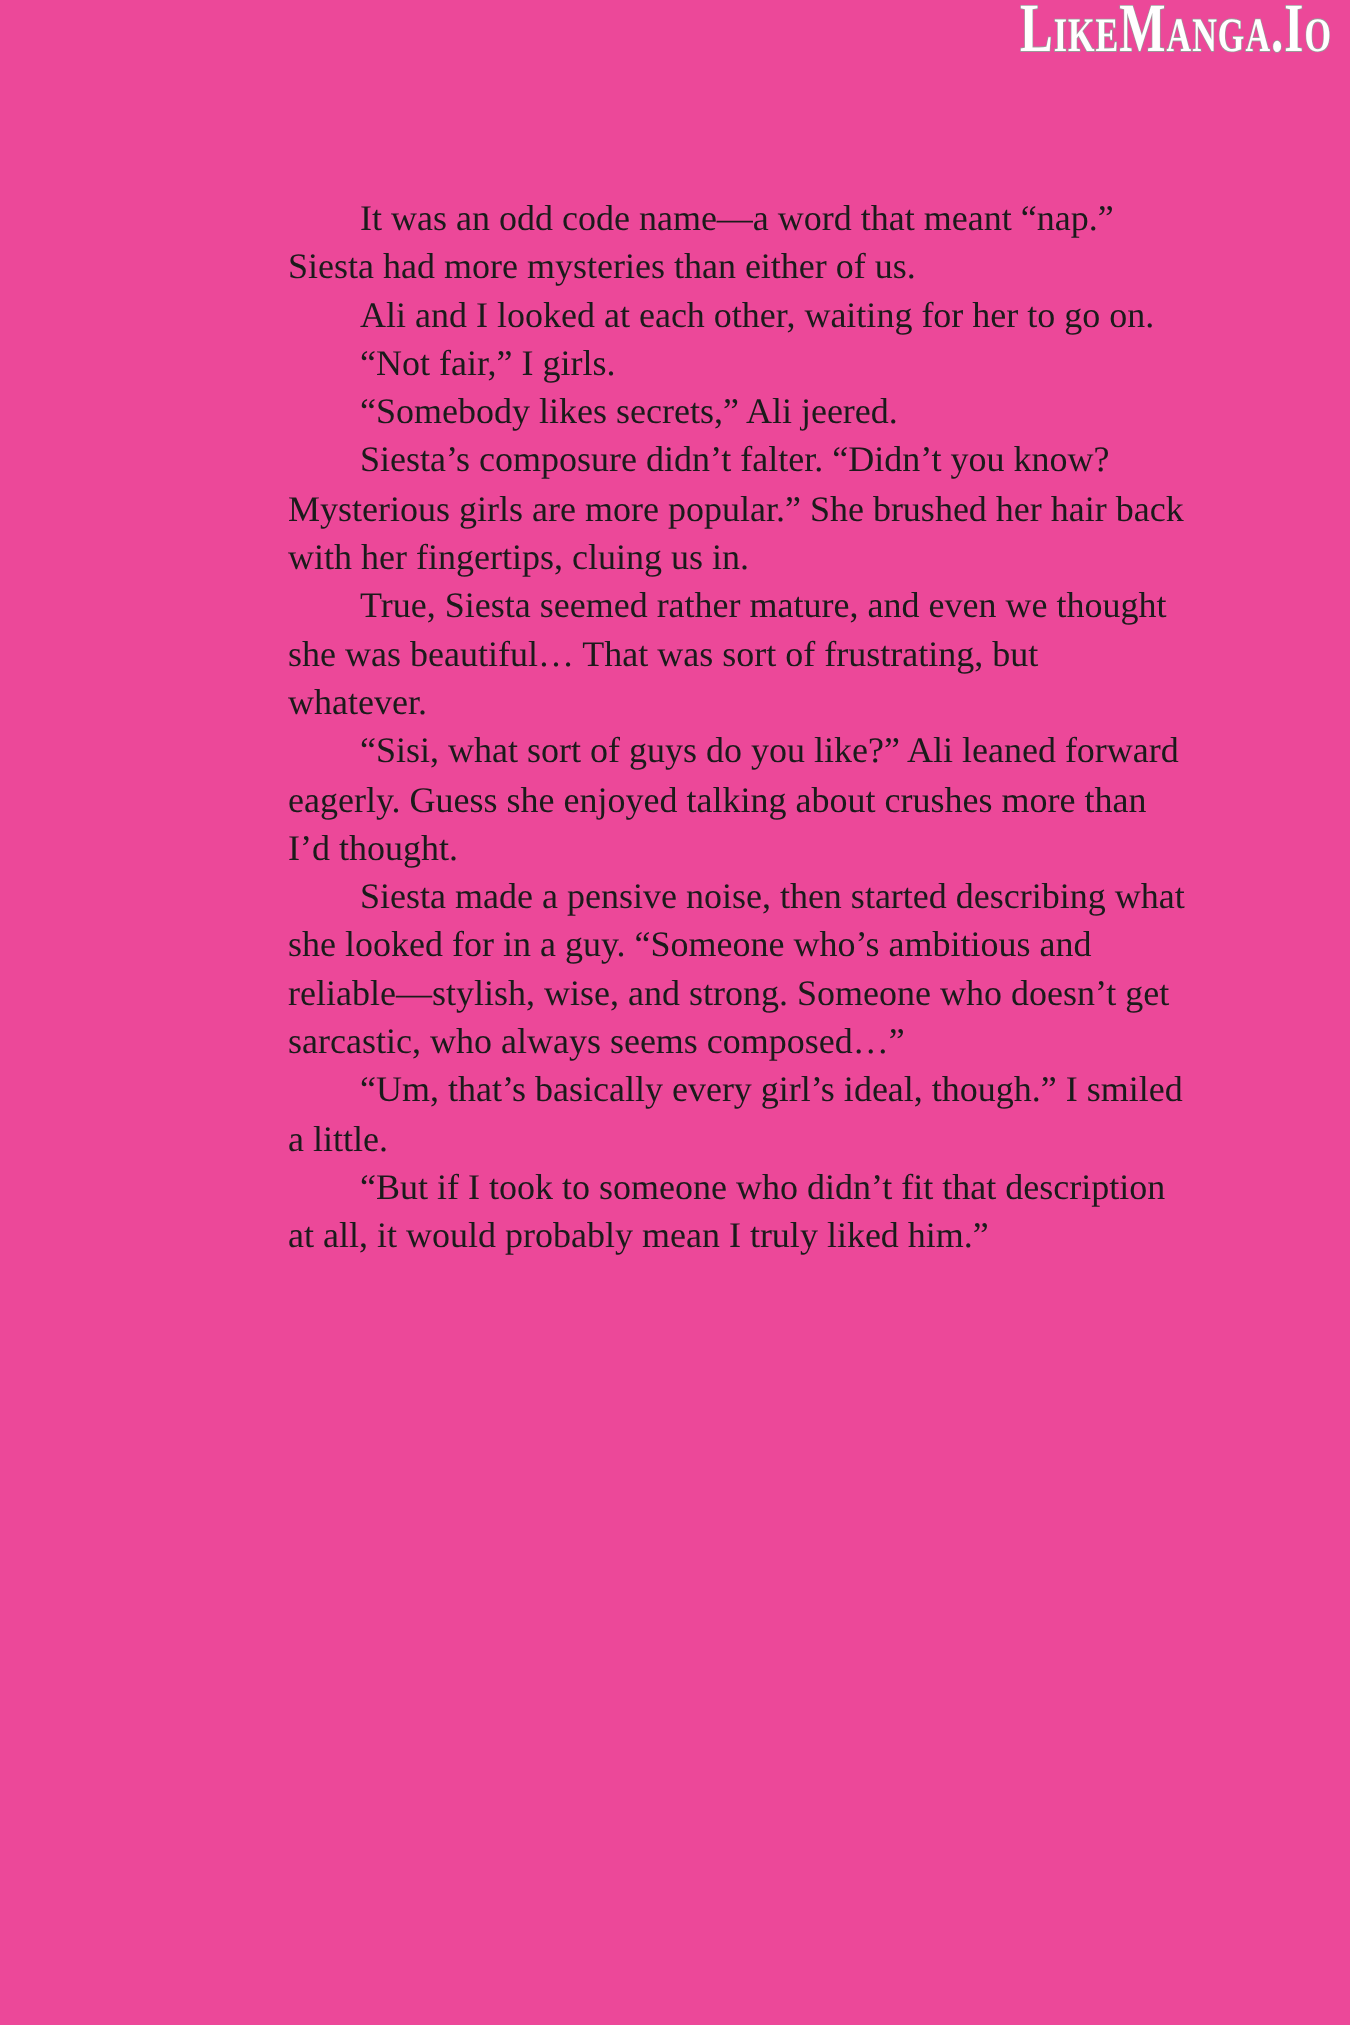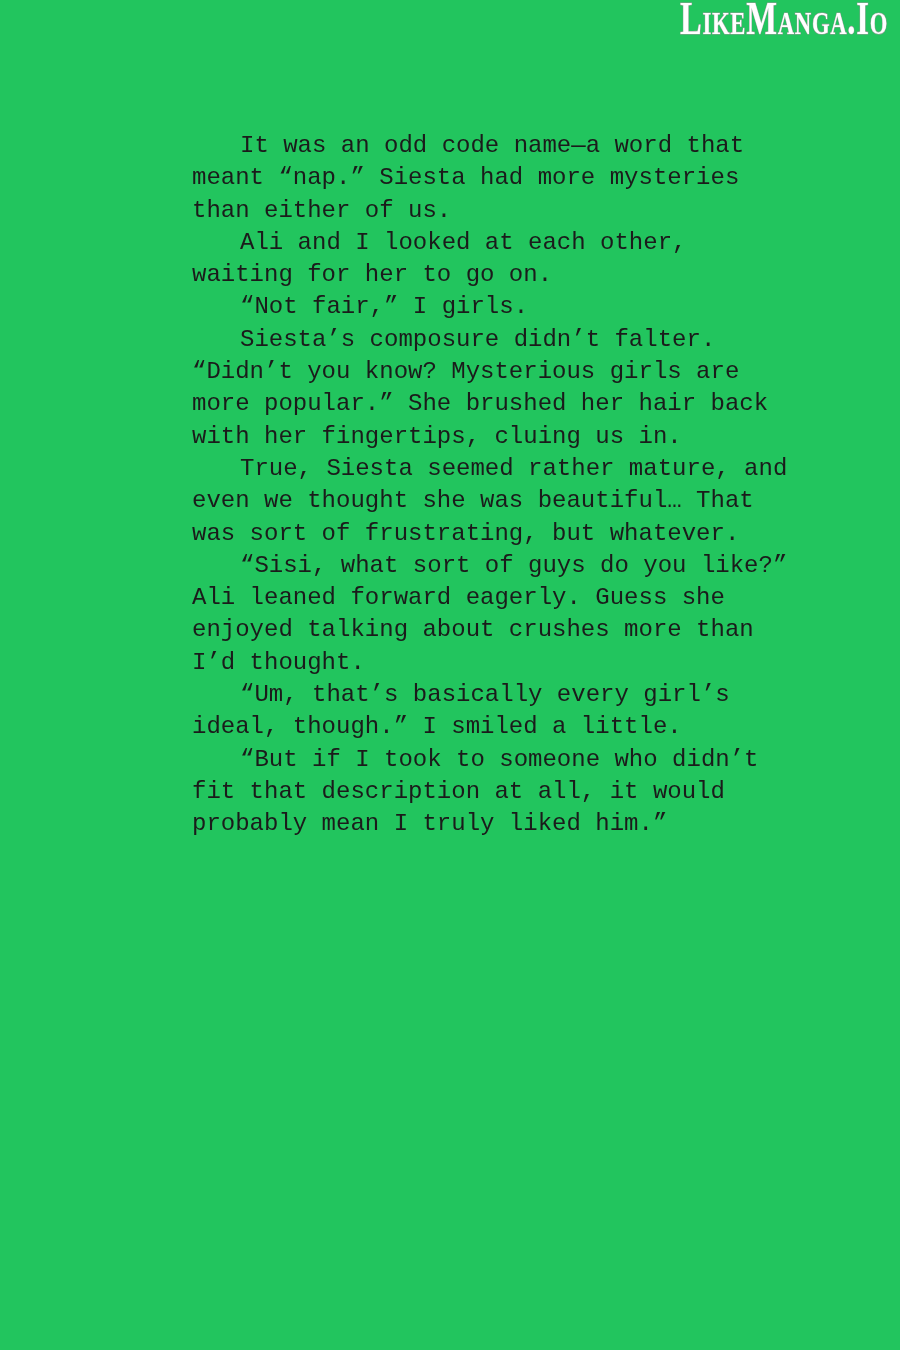--- a/index.html
+++ b/index.html
@@ -4,21 +4,21 @@
 <style>
   html, body {
     margin: 0;
     padding: 0;
     background: #ffffff;
   }
   .page {
     position: relative;
     width: 900px;
     height: 1350px;
-    background: #22c55e;
+    background: #ec4899;
     overflow: hidden;
     font-family: "Liberation Serif", serif;
   }
   .watermark {
     position: absolute;
     top: 1px;
     left: 678px;
     width: 216px;
     height: 44px;
   }
@@ -35,36 +35,37 @@
     width: 598px;
     font-size: 24px;
     line-height: 32.3px;
     color: #1b1b1b;
     text-align: left;
   }
   .text-column p {
     margin: 0;
     padding: 0;
     text-indent: 48px;
-    font-family: Liberation Mono, monospace;
   }
 </style>
 </head>
 <body>
 
 <div class="page">
 
   <svg class="watermark" viewBox="0 0 216 44">
     <text x="2" y="33" font-size="46" textLength="208" lengthAdjust="spacingAndGlyphs" fill="#ffffff" stroke="#9a9a9a" stroke-width="1.2" paint-order="stroke">LikeManga.Io</text>
   </svg>
 
   <div class="text-column">
       <p>It was an odd code name—a word that meant “nap.” Siesta had more mysteries than either of us.</p>
       <p>Ali and I looked at each other, waiting for her to go on.</p>
       <p>“Not fair,” I girls.</p>
+      <p>“Somebody likes secrets,” Ali jeered.</p>
       <p>Siesta’s composure didn’t falter. “Didn’t you know? Mysterious girls are more popular.” She brushed her hair back with her fingertips, cluing us in.</p>
       <p>True, Siesta seemed rather mature, and even we thought she was beautiful… That was sort of frustrating, but whatever.</p>
       <p>“Sisi, what sort of guys do you like?” Ali leaned forward eagerly. Guess she enjoyed talking about crushes more than I’d thought.</p>
+      <p>Siesta made a pensive noise, then started describing what she looked for in a guy. “Someone who’s ambitious and reliable—stylish, wise, and strong. Someone who doesn’t get sarcastic, who always seems composed…”</p>
       <p>“Um, that’s basically every girl’s ideal, though.” I smiled a little.</p>
       <p>“But if I took to someone who didn’t fit that description at all, it would probably mean I truly liked him.”</p>
     </div>
 
 </div>
 
 </body></html>

